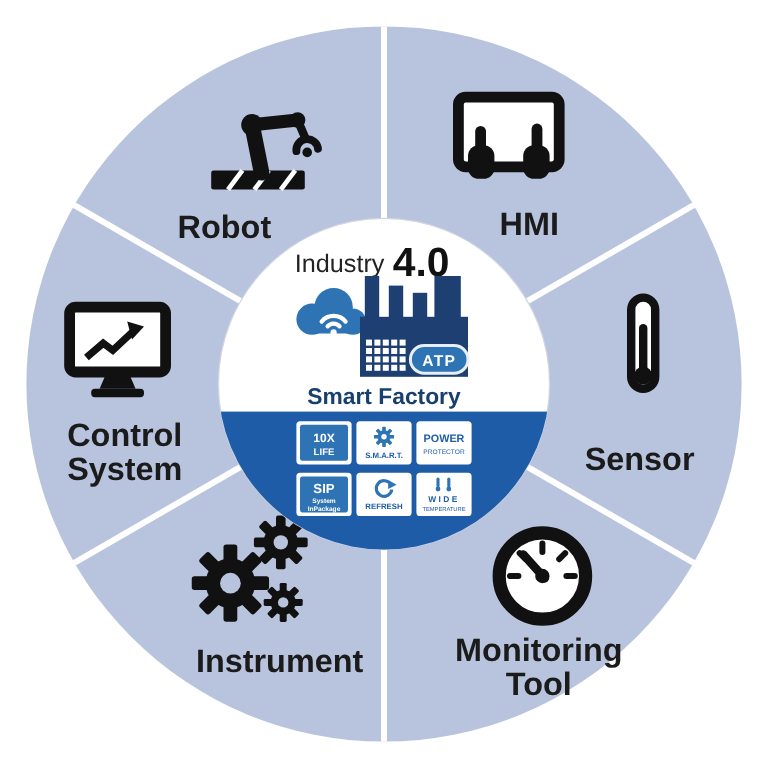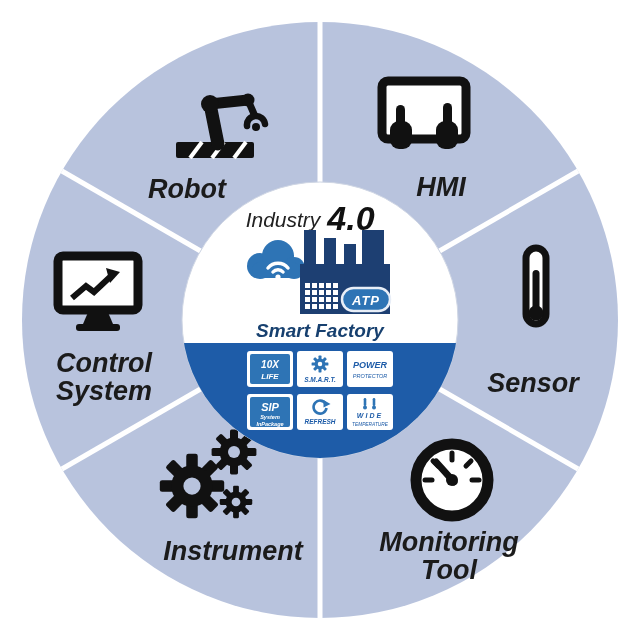--- a/index.html
+++ b/index.html
@@ -1,19 +1,18 @@
 <!DOCTYPE html>
 <html><head>
 <meta charset="utf-8">
 <style>
   html,body{margin:0;padding:0;background:#ffffff;}
   .canvas{
     position:relative;width:640px;height:640px;background:#ffffff;overflow:hidden;
     font-family:"Liberation Sans","DejaVu Sans",sans-serif;
-    font-style:italic;
   }
   svg{position:absolute;inset:0;}
   text{font-family:"Liberation Sans","DejaVu Sans",sans-serif;}
   .seg-label{font-size:27px;font-weight:600;fill:#1b1b1b;}
   .center-industry{font-size:21px;font-weight:500;fill:#222;}
   .center-version{font-size:34px;font-weight:bold;fill:#111;}
   .smart-factory{font-size:19px;font-weight:bold;fill:#17406f;}
   .atp-text{font-size:13px;font-weight:bold;fill:#ffffff;letter-spacing:1px;}
   .badge-big{font-weight:bold;fill:#ffffff;}
   .badge-blue-big{font-weight:bold;fill:#1e5ca8;}

